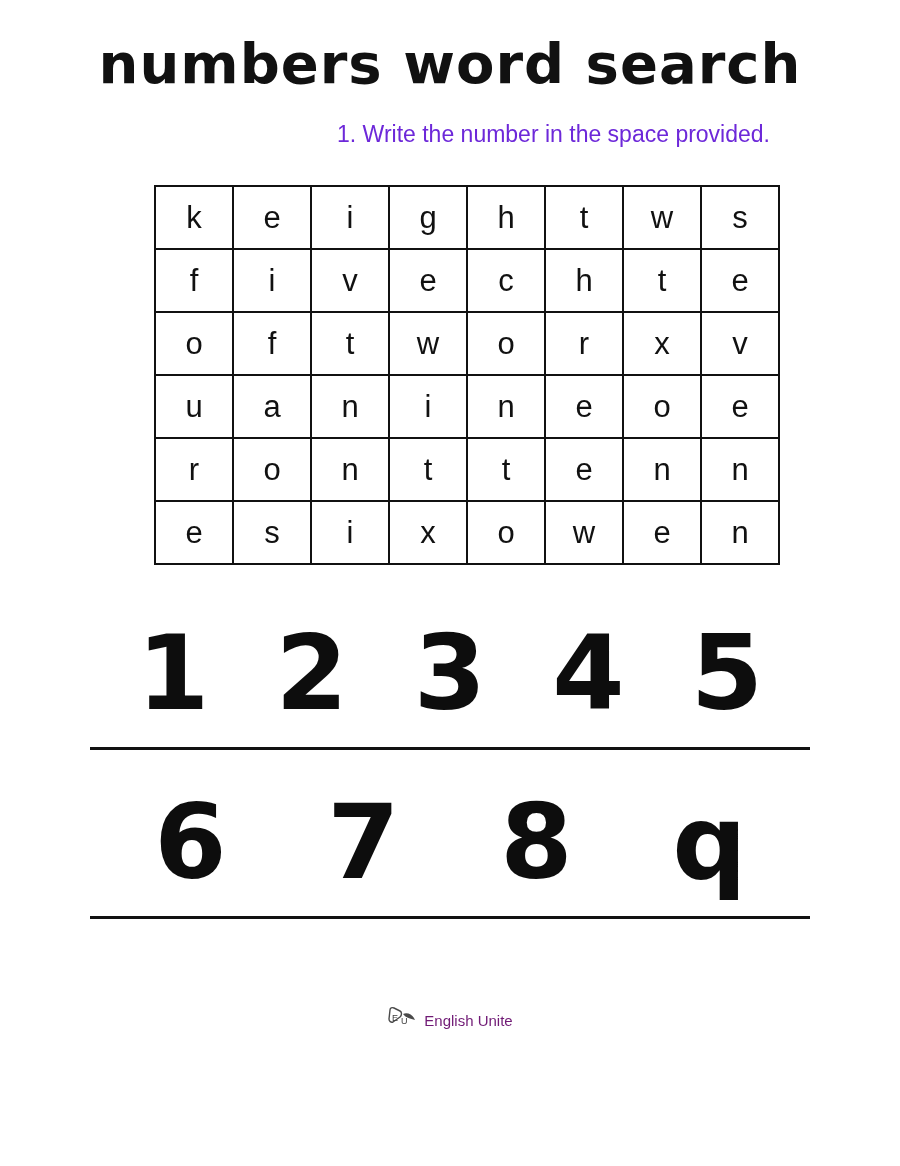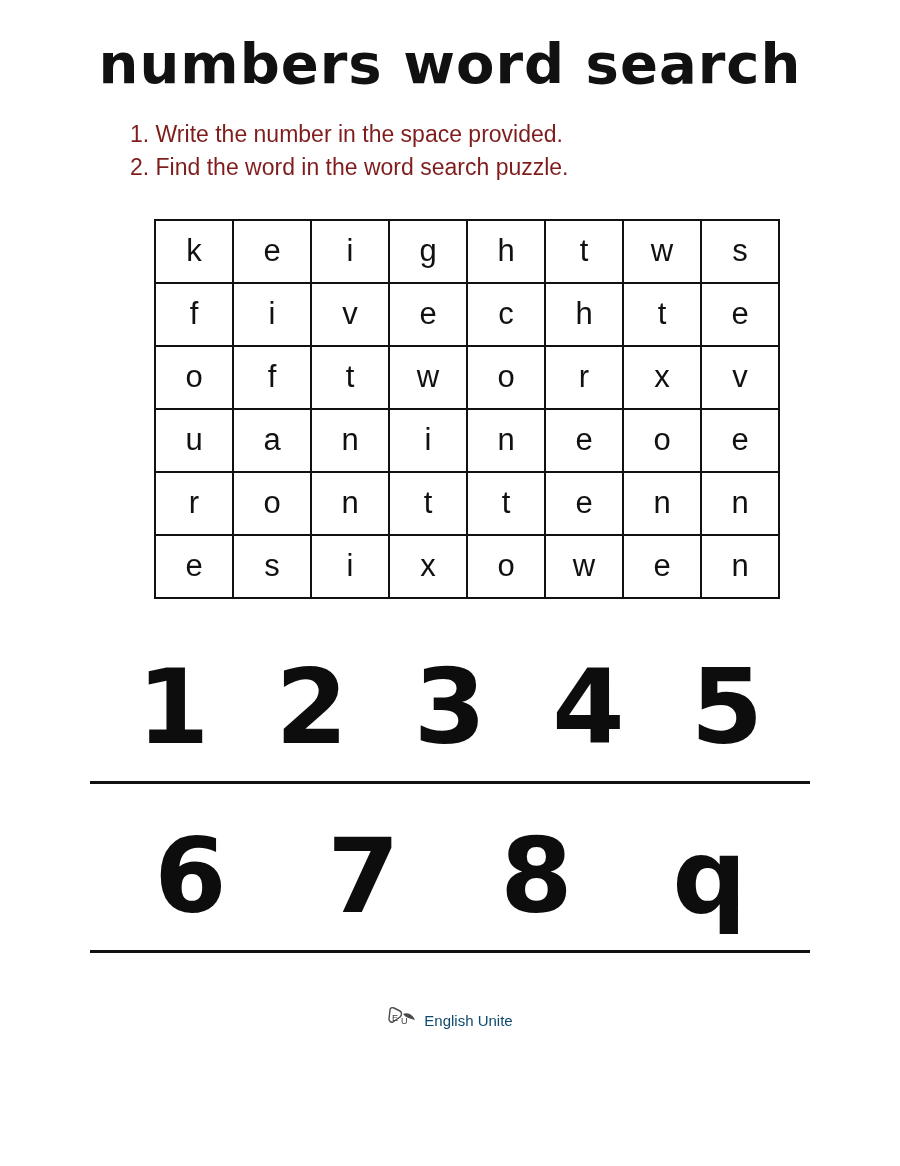--- a/index.html
+++ b/index.html
@@ -31,24 +31,24 @@
     line-height: 1.0;
     margin: 0;
     padding-top: 36px;
     color: #111111;
   }
 
   
   .instructions {
     margin: 26px auto 0 auto;
     width: 640px;
-    text-align: left;
+    text-align: right;
     font-size: 23px;
     line-height: 1.45;
-    color: #7f1d1d;
+    color: #6d28d9;
   }
   .instructions .line {
     display: block;
     white-space: nowrap;
   }
 
   
   .grid-wrap {
     margin: 34px auto 0 auto;
     width: 592px;
@@ -114,34 +114,33 @@
     gap: 7px;
   }
   .logo-mark {
     width: 30px;
     height: 28px;
     position: relative;
     display: inline-block;
   }
   .logo-text {
     font-size: 15px;
-    color: #0c4a6e;
+    color: #701a75;
     font-family: "Liberation Sans", sans-serif;
   }
 </style>
 </head>
 <body>
 
 <div class="page">
 
   <h1 class="title">numbers word search</h1>
 
   <div class="instructions">
     <span class="line">1. Write the number in the space provided.</span>
-    <span class="line">2. Find the word in the word search puzzle.</span>
   </div>
 
   <div class="grid-wrap">
     <table class="grid">
       <tbody>
         <tr>
           <td>k</td>
           <td>e</td>
           <td>i</td>
           <td>g</td>

